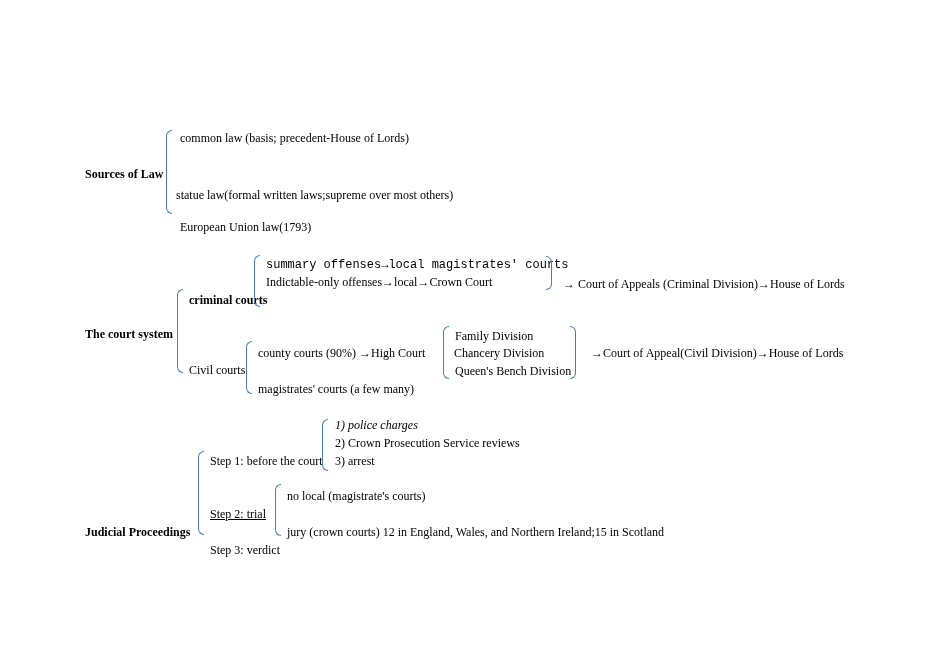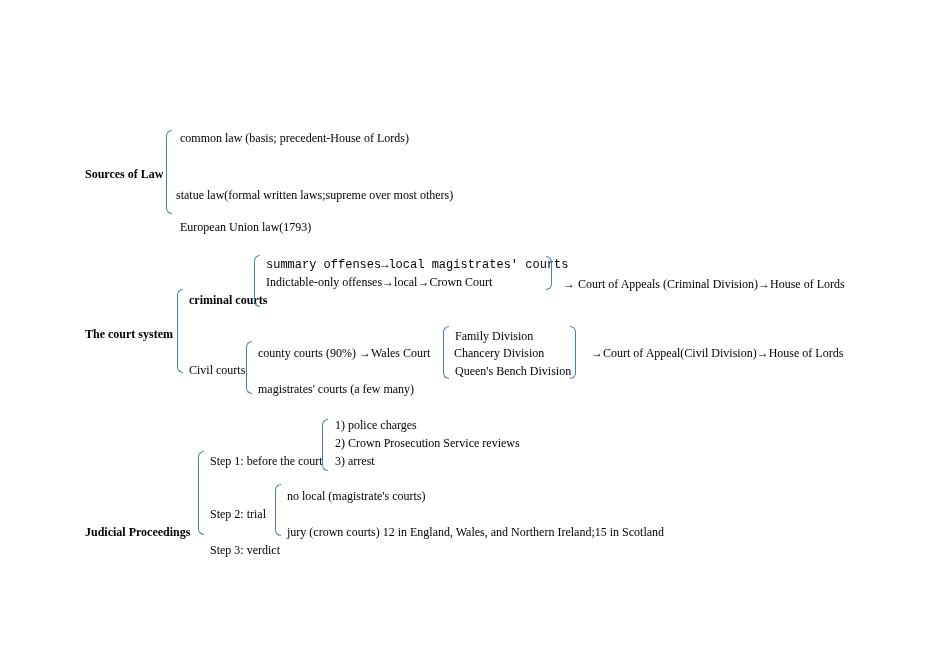--- a/index.html
+++ b/index.html
@@ -58,41 +58,41 @@
 
 <div class="brace-right abs" style="left:546px; top:256px; height:34px;"></div>
 <div class="abs" style="left:563px; top:277px;">
   <span class="arrow">→</span><span> Court of Appeals (Criminal Division)</span><span class="arrow">→</span><span>House of Lords</span>
 </div>
 
 <div class="abs" style="left:189px; top:363px;">Civil courts</div>
 <div class="brace abs" style="left:246px; top:341px; height:53px;"></div>
 
 <div class="abs" style="left:258px; top:346px;">
-  <span>county courts (90%) </span> <span class="arrow">→</span><span>Wales Court</span>
+  <span>county courts (90%) </span> <span class="arrow">→</span><span>High Court</span>
 </div>
 <div class="abs" style="left:258px; top:382px;">magistrates' courts (a few many)</div>
 
 <div class="brace abs" style="left:443px; top:326px; height:53px;"></div>
 <div class="abs" style="left:455px; top:329px;">Family Division</div>
 <div class="abs" style="left:454px; top:346px;">Chancery Division</div>
 <div class="abs" style="left:455px; top:364px;">Queen's Bench Division</div>
 <div class="brace-right abs" style="left:570px; top:326px; height:53px;"></div>
 
 <div class="abs" style="left:591px; top:346px;">
   <span class="arrow">→</span><span>Court of Appeal(Civil Division)</span><span class="arrow">→</span><span>House of Lords</span>
 </div>
 
 <div class="abs bold" style="left:85px; top:525px;">Judicial Proceedings</div>
 <div class="brace abs" style="left:198px; top:451px; height:84px;"></div>
 
 <div class="abs" style="left:210px; top:454px;">Step 1: before the court</div>
 <div class="brace abs" style="left:322px; top:419px; height:52px;"></div>
-<div class="abs" style="left:335px; top:418px;">1) police charges</div>
+<div class="abs" style="left:335px; top:418px;font-style:italic;">1) police charges</div>
 <div class="abs" style="left:335px; top:436px;">2) Crown Prosecution Service reviews</div>
 <div class="abs" style="left:335px; top:454px;">3) arrest</div>
 
-<div class="abs" style="left:210px; top:507px;">Step 2: trial</div>
+<div class="abs" style="left:210px; top:507px;text-decoration:underline;">Step 2: trial</div>
 <div class="brace abs" style="left:275px; top:484px; height:52px;"></div>
 <div class="abs" style="left:287px; top:489px;">no local (magistrate's courts)</div>
 <div class="abs" style="left:287px; top:525px;">jury (crown courts) 12 in England, Wales, and Northern Ireland;15 in Scotland</div>
 
 <div class="abs" style="left:210px; top:543px;">Step 3: verdict</div>
 
 </body></html>

